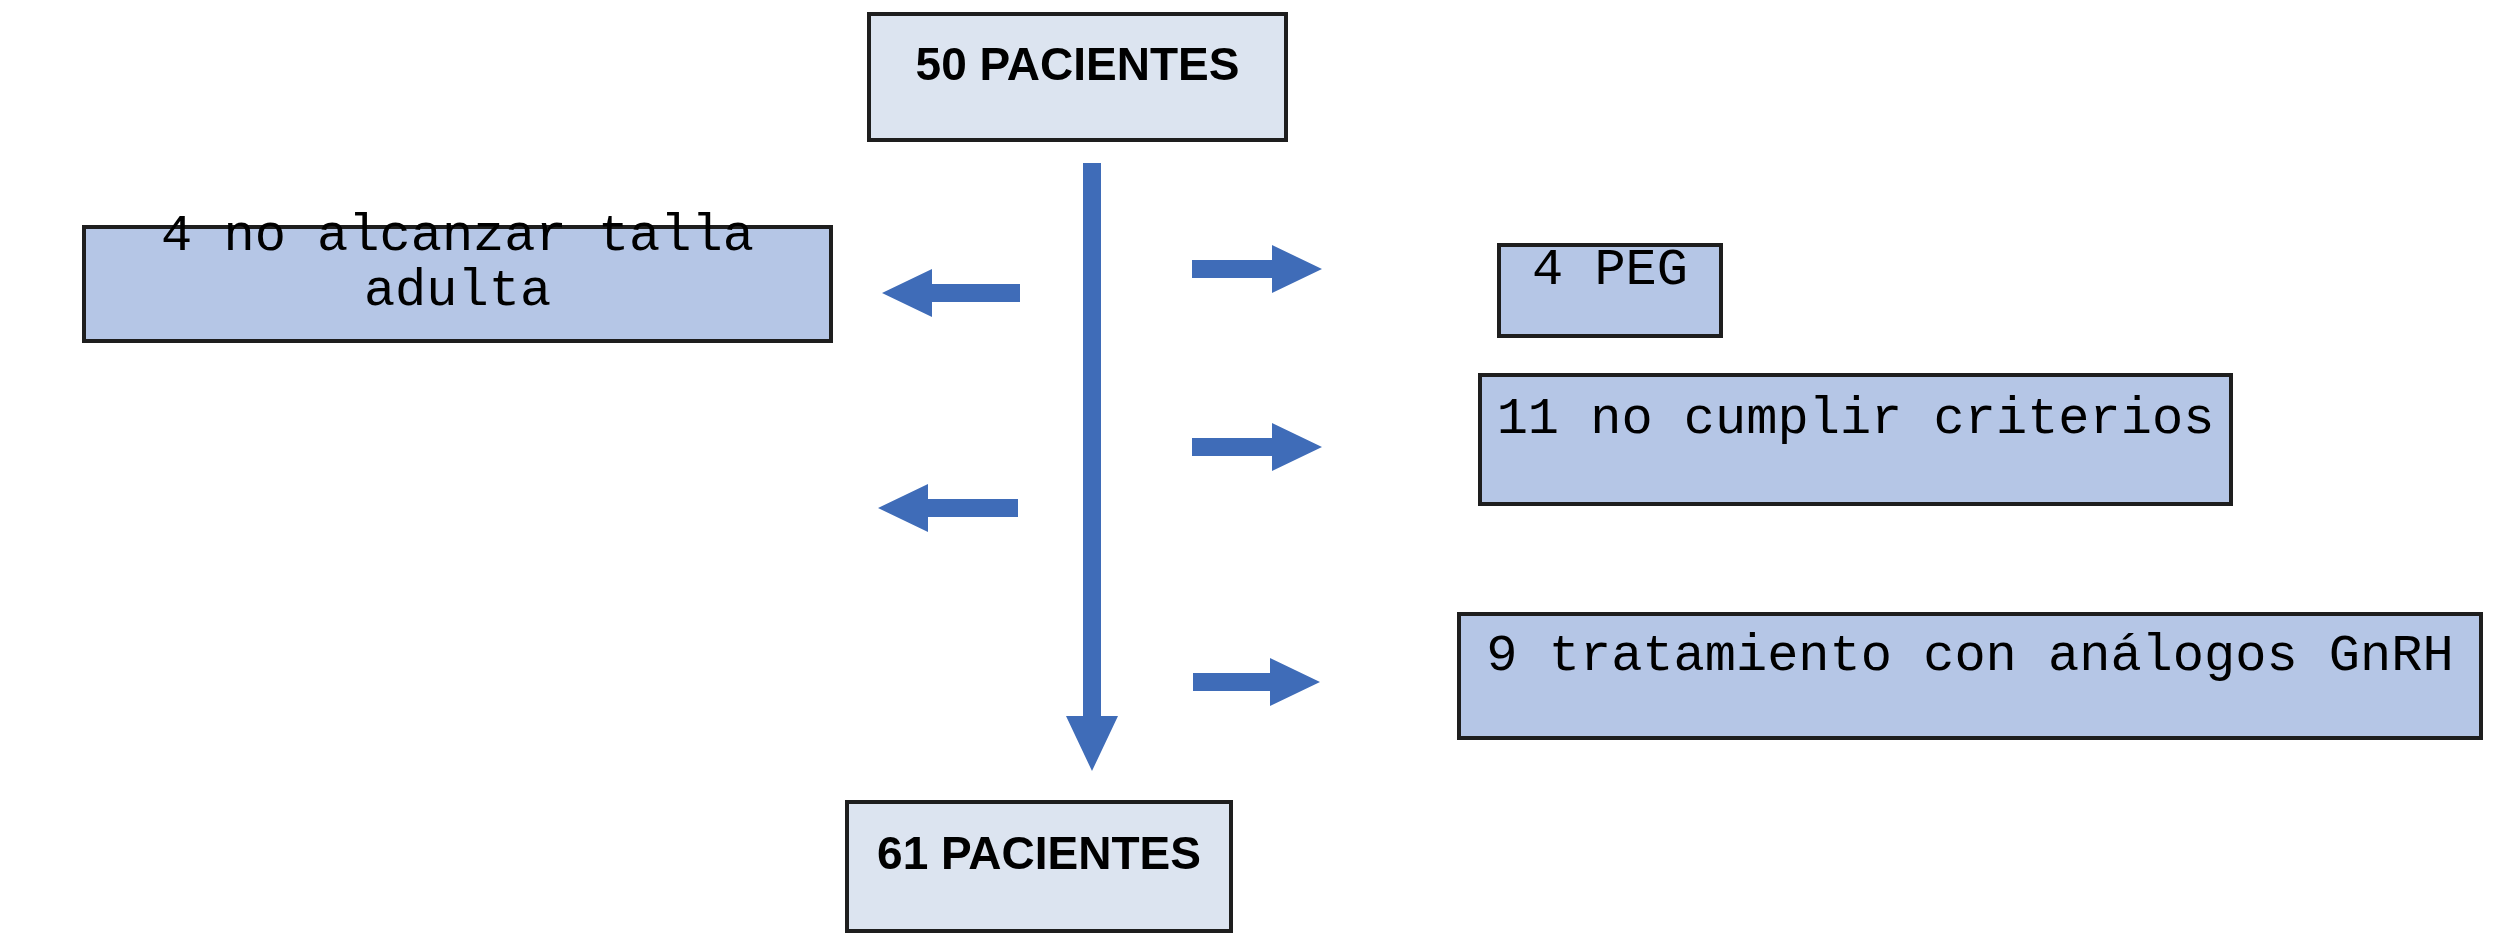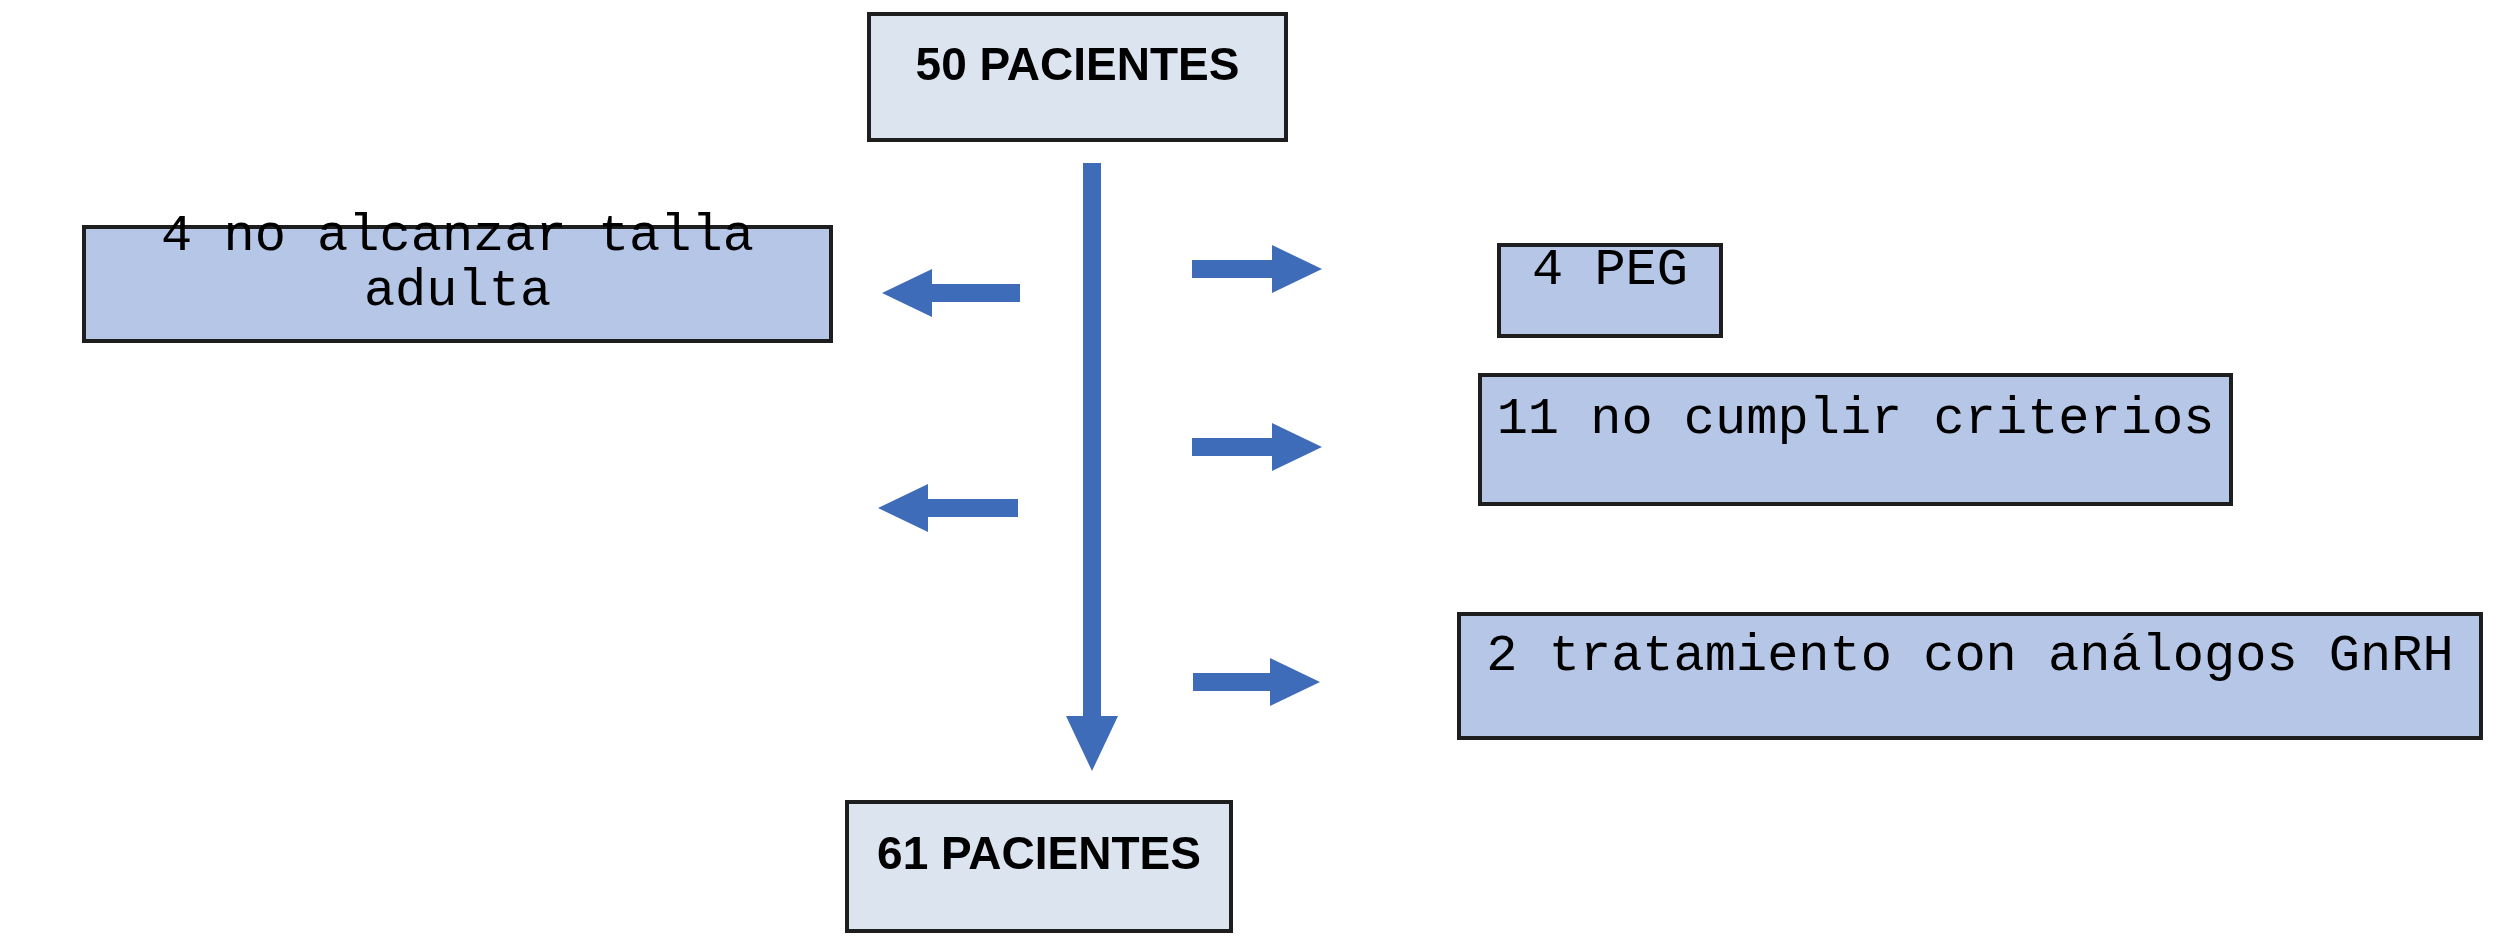--- a/index.html
+++ b/index.html
@@ -72,21 +72,21 @@
 
   <div class="node side right-box-1">
     <span class="node-label">4 PEG</span>
   </div>
 
   <div class="node side right-box-2">
     <span class="node-label">11 no cumplir criterios</span>
   </div>
 
   <div class="node side right-box-3">
-    <span class="node-label">2 tratamiento con análogos GnRH</span>
+    <span class="node-label">9 tratamiento con análogos GnRH</span>
   </div>
 
   <div class="node main bottom-box">
     <span class="node-label">61 PACIENTES</span>
   </div>
 
   <svg class="arrows" width="2500" height="945" viewBox="0 0 2500 945" aria-hidden="true">
 
     <path class="arrow" d="M1083 163 H1101 V716 H1118 L1092 771 L1066 716 H1083 Z"></path>
 

